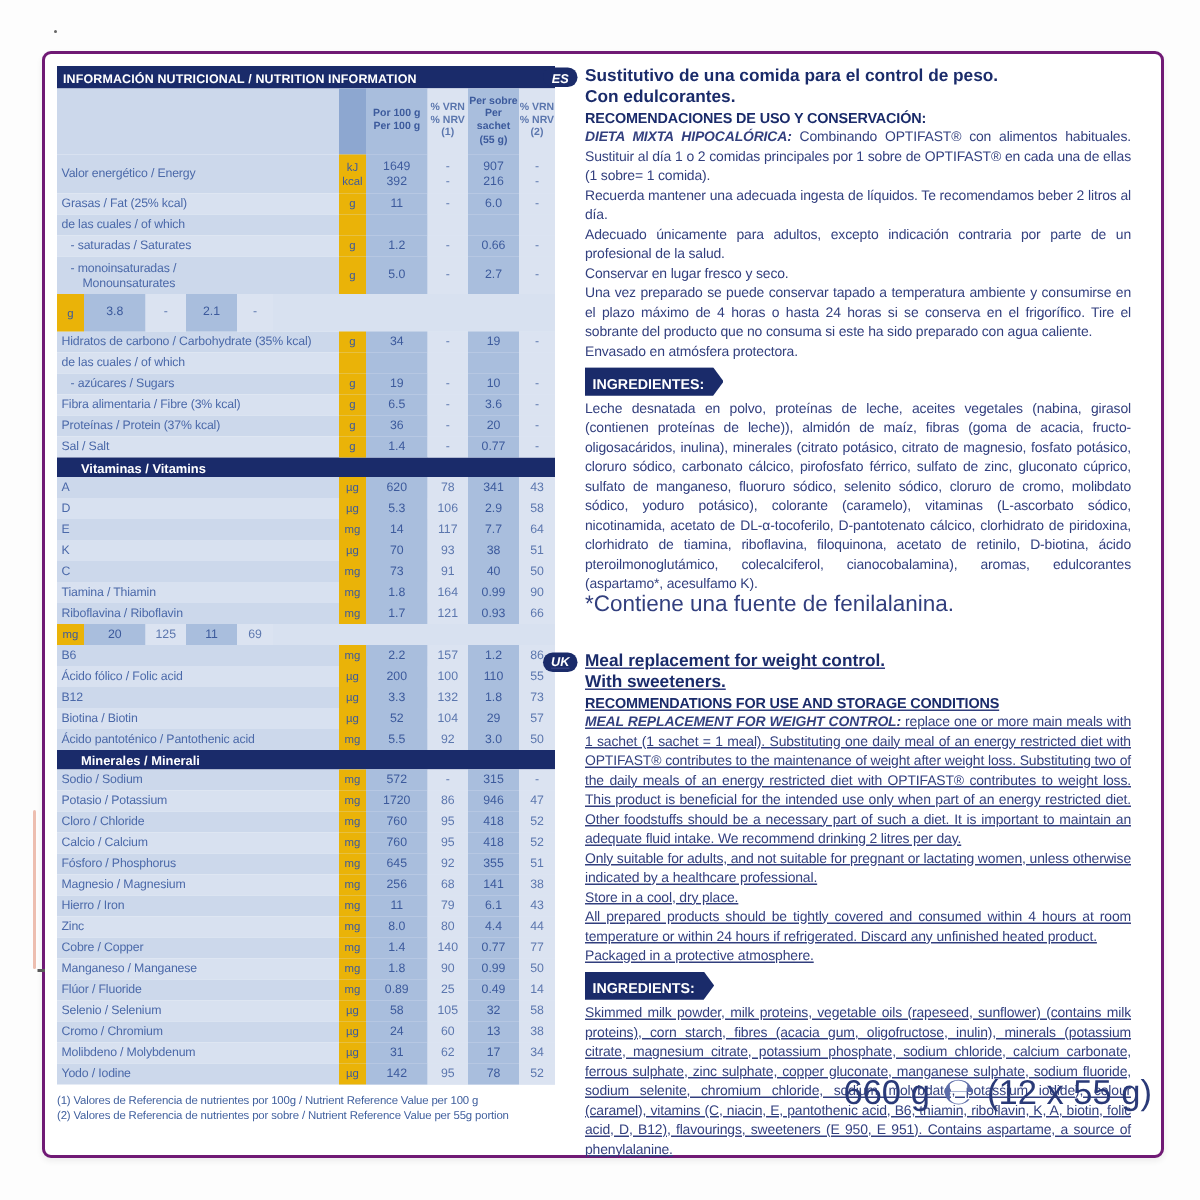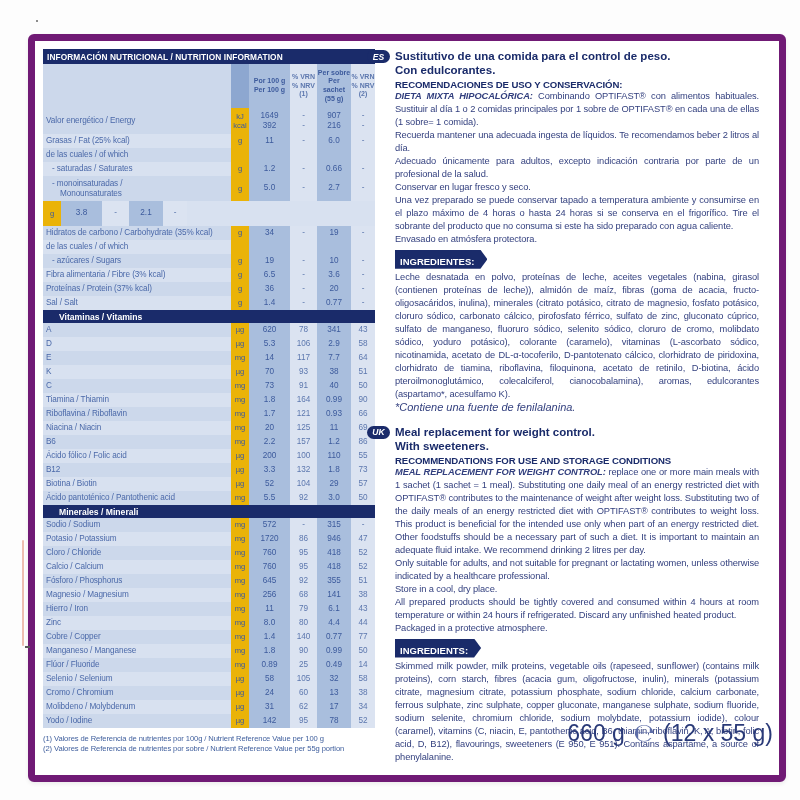--- a/index.html
+++ b/index.html
@@ -1,17 +1,17 @@
 <!DOCTYPE html>
 <html><head>
 <meta charset="utf-8">
 <style>
   html,body{margin:0;padding:0;background:#fdfdfd;}
   body{width:800px;height:800px;position:relative;font-family:"Liberation Sans",sans-serif;overflow:hidden;}
-  .card{position:absolute;left:28px;top:34px;width:744px;height:734px;background:#ffffff;border:7px solid #701a75;border-radius:6px;box-shadow:0 2px 4px rgba(0,0,0,.07);}
+  .card{position:absolute;left:28px;top:34px;width:744px;height:734px;background:#ffffff;border:2px solid #701a75;border-radius:6px;box-shadow:0 2px 4px rgba(0,0,0,.07);}
   
   .left-col{position:absolute;left:8px;top:8px;width:332px;}
   .ttitle{background:#1a2b6a;color:#ffffff;font-size:8.3px;font-weight:bold;height:15px;display:flex;align-items:center;padding-left:4px;letter-spacing:.1px;}
   .thead{display:flex;height:44px;background:#ccd8eb;}
   .trow{display:flex;height:14px;background:#ccd8eb;}
   .trow.alt{background:#d8e1f0;}
   .trow.energy{height:26px;}
   .trow.r2{height:25px;}
   .trow.sec{height:13px;background:#1a2b6a;align-items:center;}
   .seclbl{color:#ffffff;font-weight:bold;font-size:8.6px;padding-left:16px;}
@@ -31,22 +31,22 @@
   .right-col{position:absolute;left:332px;top:8px;width:392px;color:#323f7e;}
   .sect-head{display:flex;align-items:flex-start;}
   .flagbadge{flex:0 0 auto;background:#1a2b6a;color:#fff;font-size:8.5px;font-weight:bold;font-style:italic;border-radius:8px;width:23px;height:13px;display:flex;align-items:center;justify-content:center;margin:1px 5px 0 0;}
   .stitle{font-size:11.5px;font-weight:bold;color:#1a2b6a;line-height:1.25;}
   .sheading{font-size:9.6px;font-weight:bold;color:#1a2b6a;margin:1px 0 0 28px;letter-spacing:-.1px;}
   .paras{margin-left:28px;}
   .para{margin:0;font-size:9.3px;line-height:13px;text-align:justify;color:#323f7e;letter-spacing:-.1px;}
   .para .lead{font-weight:bold;font-style:italic;}
   .ingbadge{display:inline-block;background:#1a2b6a;color:#fff;font-size:9.5px;font-weight:bold;padding:6px 13px 2px 5px;margin:4px 0 2px 28px;clip-path:polygon(0 0,calc(100% - 7px) 0,100% 50%,calc(100% - 7px) 100%,0 100%);}
   .ingredients{margin:0 0 0 28px;font-size:9.3px;line-height:13px;text-align:justify;color:#323f7e;letter-spacing:-.1px;}
-  .ingfoot{margin:0 0 0 28px;font-size:11px;line-height:13px;color:#323f7e;font-style:italic;}
-  .uk-block{margin-top:11px;}
+  .ingfoot{margin:0 0 0 28px;font-size:15px;line-height:13px;color:#323f7e;}
+  .uk-block{margin-top:25px;text-decoration:underline;}
   .netweight{position:absolute;right:6px;bottom:28px;font-size:23px;color:#2a3a78;white-space:nowrap;}
   .netweight .esign{font-family:"DejaVu Sans",sans-serif;color:#5d6da8;font-size:25px;margin:0 2px;}
   
   .pink-line{position:absolute;left:22px;top:540px;width:2px;height:106px;background:#eab3a2;opacity:.85;border-radius:1px;}
   .tick{position:absolute;left:25px;top:646px;width:5px;height:2px;background:#5a5a5a;}
   .speck{position:absolute;left:36px;top:20px;width:2px;height:2px;background:#666;border-radius:50%;}
 </style>
 </head>
 <body>
 
@@ -244,21 +244,20 @@
         </div>
         <div class="trow">
           <div class="cl">Riboflavina / Riboflavin</div>
           <div class="cu">mg</div>
           <div class="cv">1.7</div>
           <div class="cp">121</div>
           <div class="cv cv2">0.93</div>
           <div class="cp cp2">66</div>
         </div>
         <div class="trow alt">
-          <div class="cl">Niacina / Niacin</div>
           <div class="cu">mg</div>
           <div class="cv">20</div>
           <div class="cp">125</div>
           <div class="cv cv2">11</div>
           <div class="cp cp2">69</div>
         </div>
         <div class="trow">
           <div class="cl">B6</div>
           <div class="cu">mg</div>
           <div class="cv">2.2</div>

